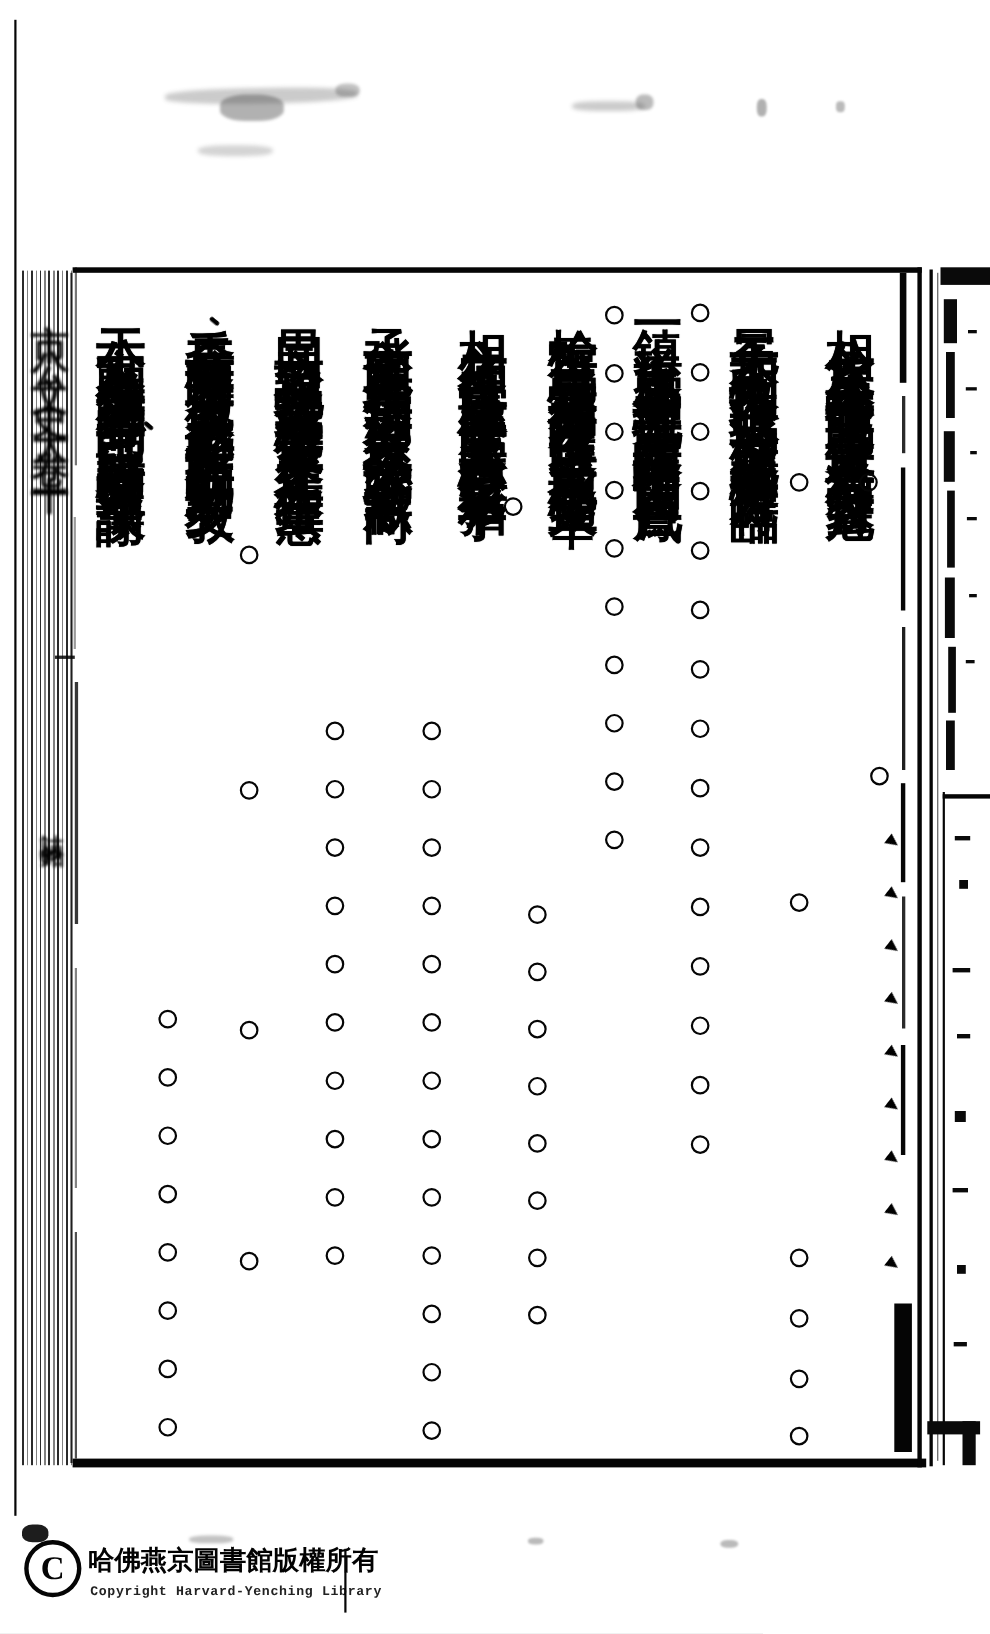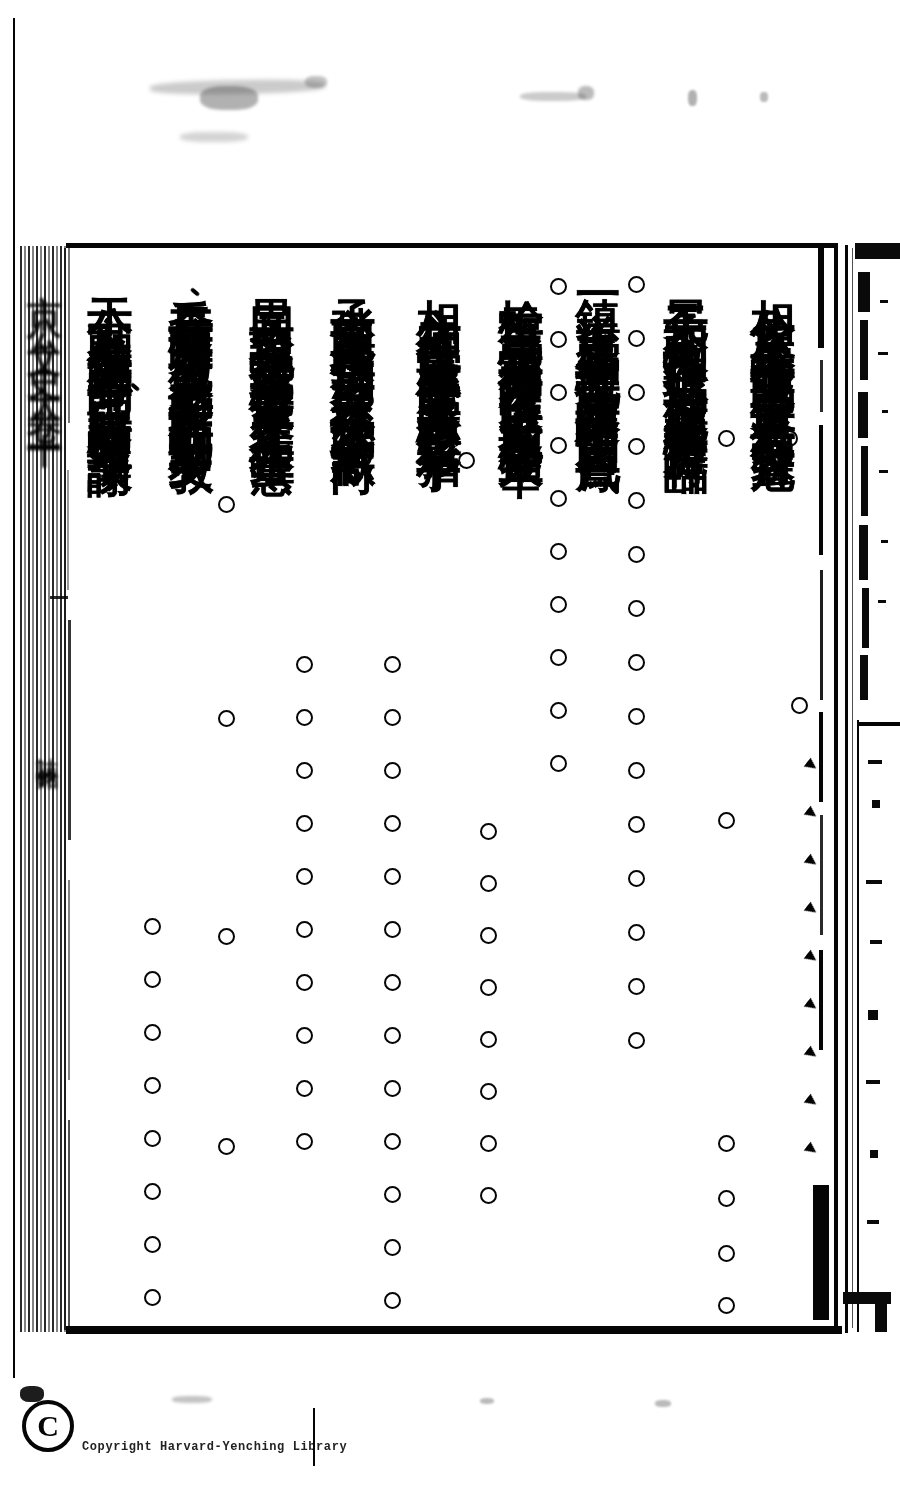--- a/index.html
+++ b/index.html
@@ -237,17 +237,18 @@
   <div class="smudge" style="left:688px;top:90px;width:9px;height:16px;opacity:.45;filter:blur(1.2px);"></div>
   <div class="smudge" style="left:180px;top:132px;width:68px;height:10px;opacity:.25;filter:blur(2px);"></div>
   <div class="smudge" style="left:760px;top:92px;width:8px;height:10px;opacity:.4;filter:blur(1.2px);"></div>
   <div class="smudge" style="left:20px;top:1386px;width:24px;height:16px;opacity:.95;filter:blur(.5px);background:#111;"></div>
   <div class="smudge" style="left:172px;top:1396px;width:40px;height:7px;opacity:.35;filter:blur(1.5px);"></div>
   <div class="smudge" style="left:480px;top:1398px;width:14px;height:6px;opacity:.4;filter:blur(1.2px);"></div>
   <div class="smudge" style="left:655px;top:1400px;width:16px;height:7px;opacity:.4;filter:blur(1.2px);"></div>
 
   <div id="stamp">
     <div id="stamp-symbol">C</div>
+    <div id="stamp-cjk">哈佛燕京圖書館版權所有</div>
     <div id="stamp-en">Copyright Harvard-Yenching Library</div>
   </div>
   <div class="frame-line" style="left:313px;top:1408px;width:2px;height:58px;"></div>
 
 </div>
 
 </body></html>

